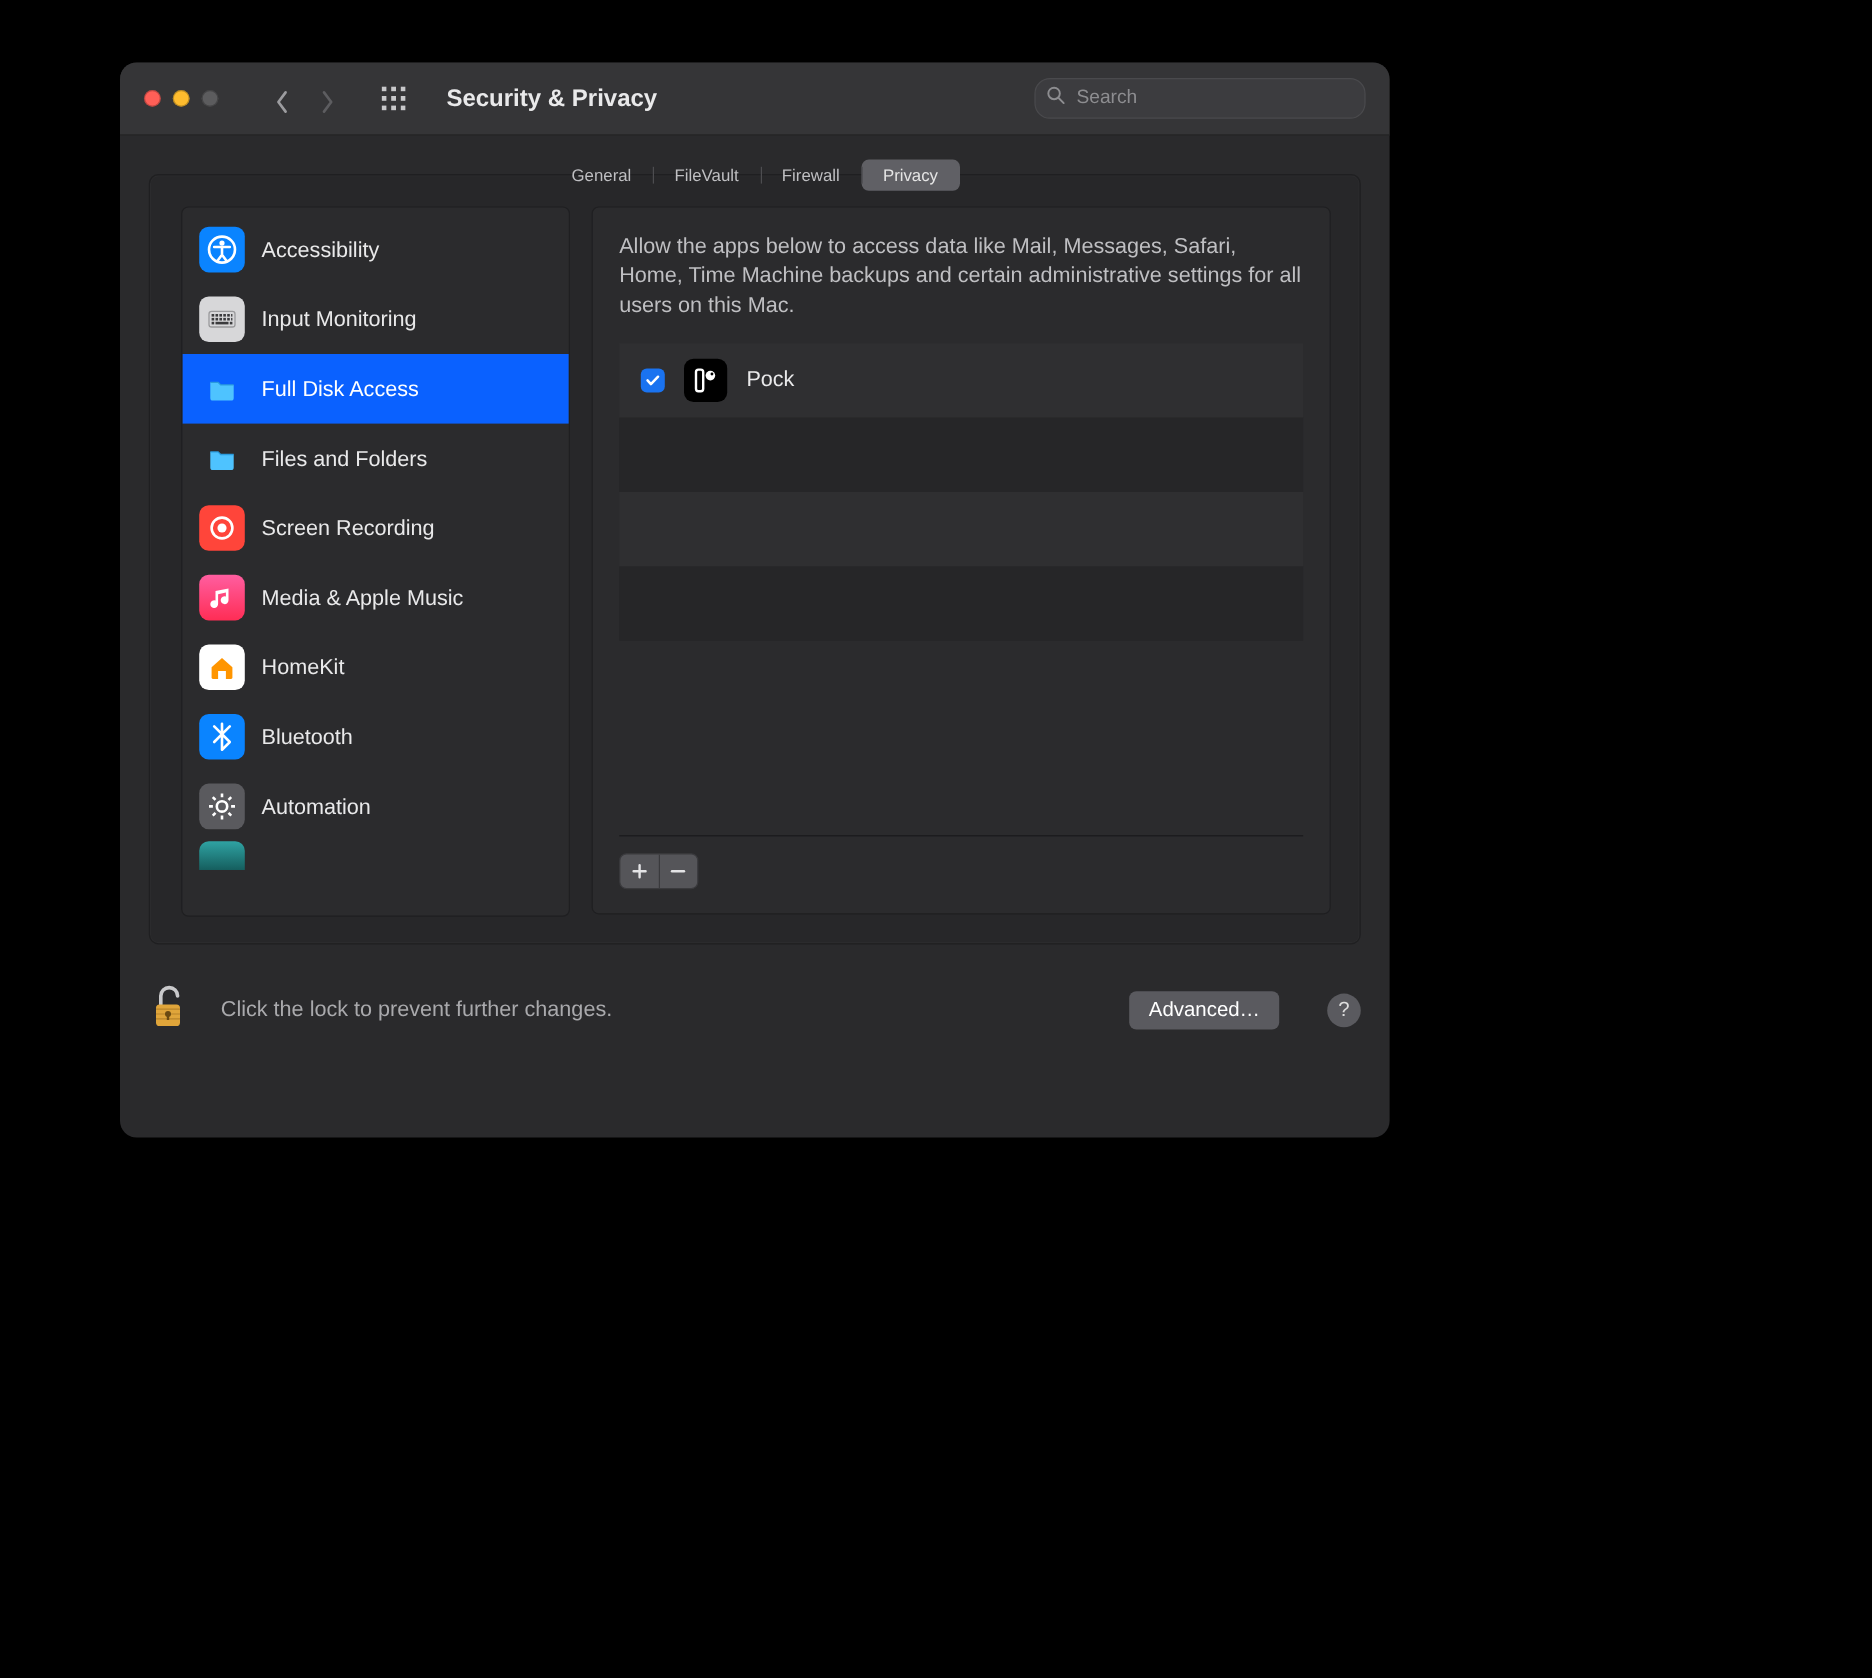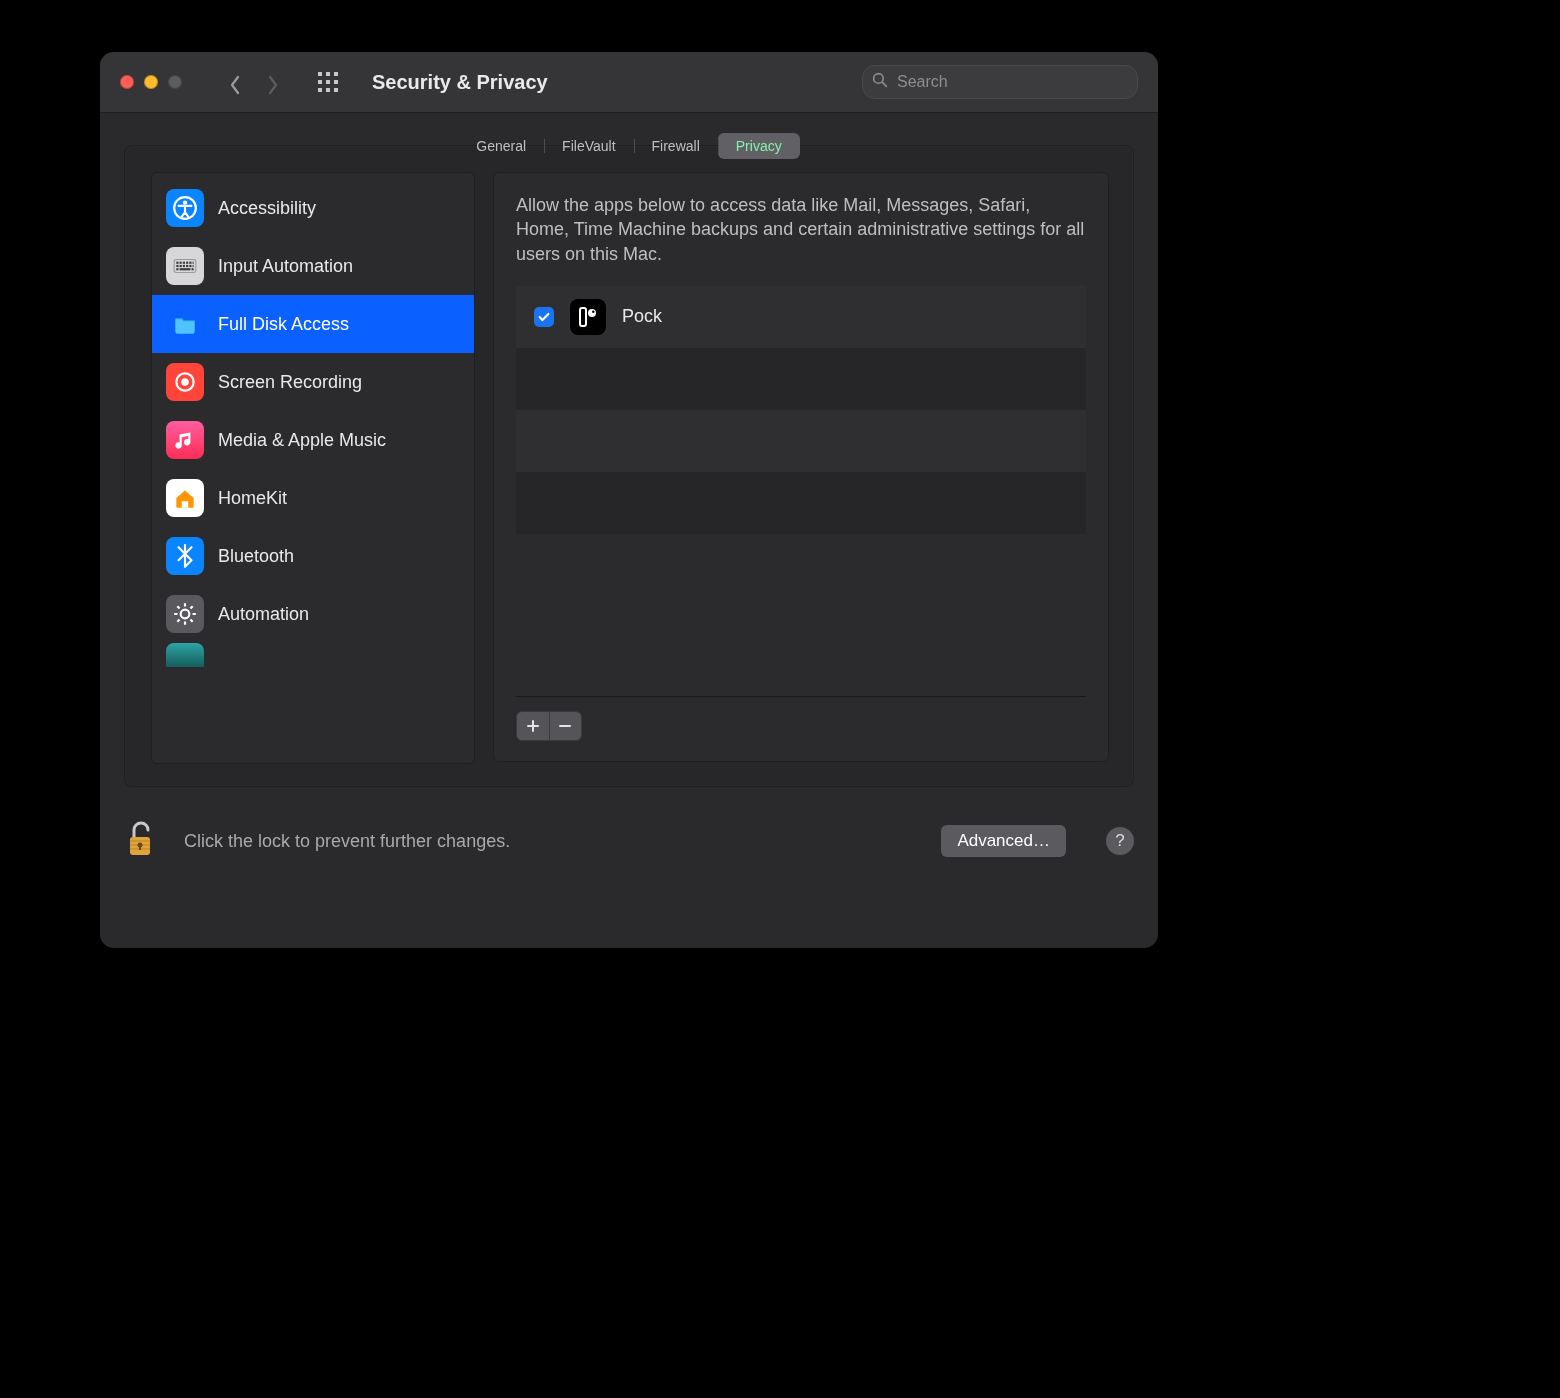--- a/index.html
+++ b/index.html
@@ -52,21 +52,21 @@
   .content-outer{padding:20px 24px 14px 24px;}
   .tabs{display:flex;justify-content:center;}
   .tab-group{display:flex;position:relative;z-index:2;gap:0;}
   .tab{
     color:var(--text-dim2);font-size:14px;padding:5px 18px;cursor:default;position:relative;
   }
   .tab + .tab::before{
     content:"";position:absolute;left:0;top:6px;bottom:6px;width:1px;background:#4d4d50;
   }
   .tab.selected{
-    background:var(--tab-sel);color:#86efac;border-radius:6px;
+    background:var(--tab-sel);color:#e5e5e5;border-radius:6px;
   }
   .tab.selected + .tab::before,
   .tab:has(+ .tab.selected)::after{display:none;}
 
   .outer-panel{
     margin-top:-14px;
     border:1px solid var(--panel-border);border-radius:8px;
     background:rgba(0,0,0,.05);
     box-shadow:inset 0 0 0 1px rgba(255,255,255,.02);
     padding:26px 24px 24px 26px;
@@ -230,33 +230,42 @@
                       <rect x="10" y="11" width="2" height="2"></rect>
                       <rect x="13" y="11" width="2" height="2"></rect>
                       <rect x="16" y="11" width="2" height="2"></rect>
                       <rect x="19" y="11" width="1" height="2"></rect>
                   <rect x="4" y="14" width="2" height="2"></rect>
                       <rect x="7" y="14" width="10" height="2"></rect>
                       <rect x="18" y="14" width="2" height="2"></rect>
                     </g>
                   </svg>
               </span>
-              <span class="side-label">Input Automation</span>
+              <span class="side-label">Input Monitoring</span>
             </div>
 
             <div class="side-item selected">
               <span class="side-icon" style="background:transparent;">
                 <svg viewBox="0 0 24 24">
                     <path d="M3 7h6l2 2h10v10a2 2 0 0 1-2 2H5a2 2 0 0 1-2-2V7z" fill="#4ec3ff"></path>
                     <path d="M3 7h6l2 2h10" fill="none" stroke="#2a9bdd"></path>
                   </svg>
               </span>
               <span class="side-label">Full Disk Access</span>
             </div>
 
+            <div class="side-item">
+              <span class="side-icon" style="background:transparent;">
+                <svg viewBox="0 0 24 24">
+                    <path d="M3 7h6l2 2h10v10a2 2 0 0 1-2 2H5a2 2 0 0 1-2-2V7z" fill="#4ec3ff"></path>
+                    <path d="M3 7h6l2 2h10" fill="none" stroke="#2a9bdd"></path>
+                  </svg>
+              </span>
+              <span class="side-label">Files and Folders</span>
+            </div>
 
             <div class="side-item">
               <span class="side-icon" style="background:#ff453a;">
                 <svg viewBox="0 0 24 24">
                     <circle cx="12" cy="12" r="8" fill="none" stroke="#fff" stroke-width="2"></circle>
                     <circle cx="12" cy="12" r="3.5" fill="#fff"></circle>
                   </svg>
               </span>
               <span class="side-label">Screen Recording</span>
             </div>

